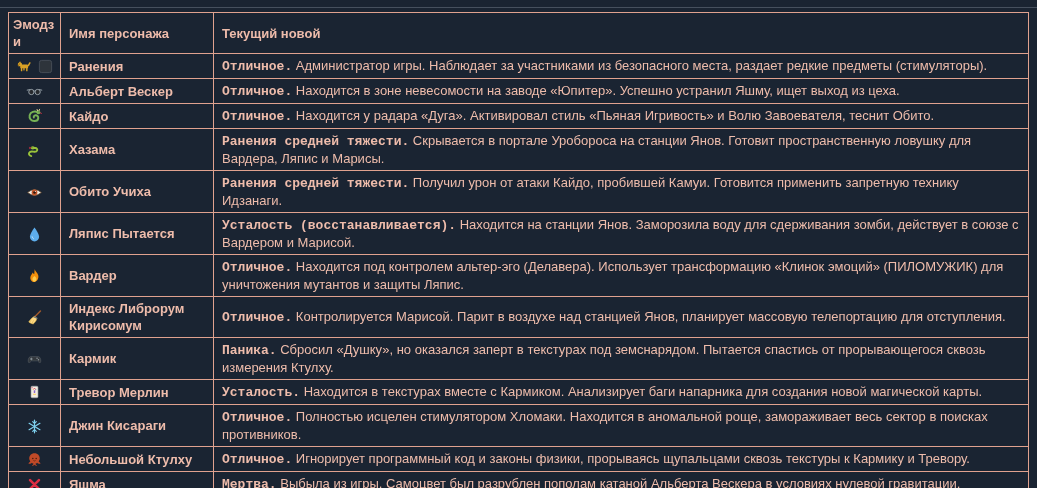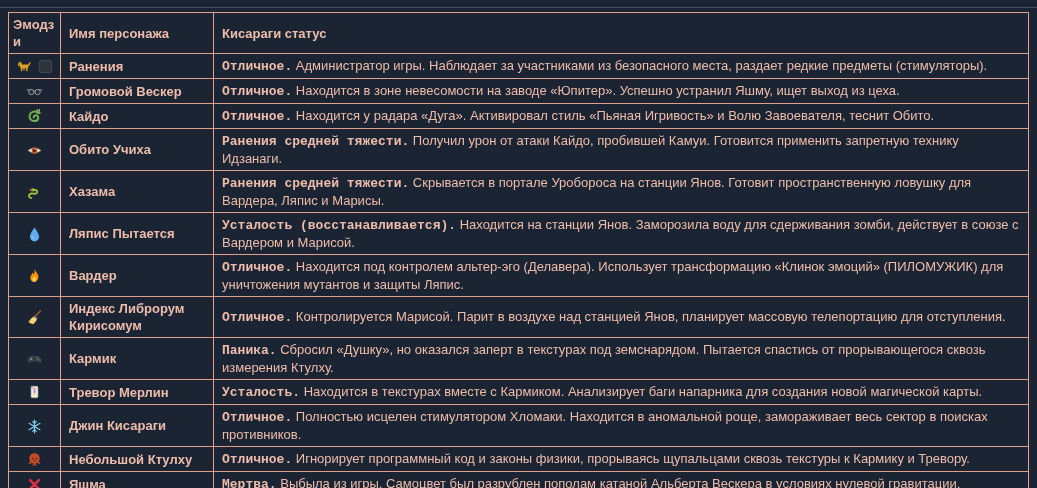--- a/index.html
+++ b/index.html
@@ -60,21 +60,21 @@
 <table class="status-table">
   <colgroup>
     <col style="width:52px">
     <col style="width:153px">
     <col style="width:815px">
   </colgroup>
   <thead>
     <tr>
       <th class="emoji-head">Эмодзи</th>
       <th>Имя персонажа</th>
-      <th>Кисараги статус</th>
+      <th>Текущий новой</th>
     </tr>
   </thead>
   <tbody>
       <tr>
         <td class="emoji-cell"><span class="icon"><svg width="17" height="17" viewBox="0 0 20 20" xmlns="http://www.w3.org/2000/svg">
               <g fill="#d9a125">
                 <polygon points="3,6.2 4.8,3.9 5.9,6.1"></polygon>
                 <rect x="2.2" y="5.6" width="4.8" height="4.2" rx="1.4"></rect>
                 <rect x="5" y="7.6" width="9.2" height="4.6" rx="1.4"></rect>
                 <rect x="5.7" y="11.2" width="1.7" height="4.3" rx="0.6"></rect>
@@ -90,53 +90,53 @@
         <td class="name-cell">Ранения</td>
         <td class="status-cell"><b class="status-lead">Отличное.</b><span> Администратор игры. Наблюдает за участниками из безопасного места, раздает редкие предметы (стимуляторы).</span></td>
       </tr>
       <tr>
         <td class="emoji-cell"><span class="icon"><svg width="17" height="17" viewBox="0 0 20 20" xmlns="http://www.w3.org/2000/svg">
               <path d="M1.4 8.4 L4.2 7.8 M18.6 8.4 L15.8 7.8" stroke="#9aa5ad" stroke-width="1.1" fill="none" stroke-linecap="round"></path>
               <circle cx="6.3" cy="10.6" r="3.1" fill="#26292d" stroke="#9aa5ad" stroke-width="1.1"></circle>
               <circle cx="13.7" cy="10.6" r="3.1" fill="#26292d" stroke="#9aa5ad" stroke-width="1.1"></circle>
               <path d="M9.2 9.9 Q10 9 10.8 9.9" stroke="#9aa5ad" stroke-width="1.1" fill="none"></path>
             </svg></span></td>
-        <td class="name-cell">Громовой Вескер</td>
+        <td class="name-cell">Альберт Вескер</td>
         <td class="status-cell"><b class="status-lead">Отличное.</b><span> Находится в зоне невесомости на заводе «Юпитер». Успешно устранил Яшму, ищет выход из цеха.</span></td>
       </tr>
       <tr>
         <td class="emoji-cell"><span class="icon"><svg width="17" height="17" viewBox="0 0 20 20" xmlns="http://www.w3.org/2000/svg">
               <path d="M14.2 5.2 C10 2.8 5.1 4.8 4.3 8.6 C3.5 12.3 6.2 15.3 9.7 15.4 C12.3 15.5 14.2 13.9 14.4 11.9 C14.6 9.9 13 8.4 11.2 8.6 C9.7 8.8 8.8 10 9.2 11.2" stroke="#77b255" stroke-width="2.3" fill="none" stroke-linecap="round"></path>
               <circle cx="14.6" cy="5" r="2.3" fill="#77b255"></circle>
               <path d="M13.6 3.2 L13 1.6 M15.4 3 L16 1.5" stroke="#e8d9a0" stroke-width="1" stroke-linecap="round"></path>
               <circle cx="15.3" cy="4.5" r="0.55" fill="#27331c"></circle>
               <path d="M16.7 5.8 L18.3 6.4" stroke="#dd2e44" stroke-width="0.9" stroke-linecap="round"></path>
             </svg></span></td>
         <td class="name-cell">Кайдо</td>
         <td class="status-cell"><b class="status-lead">Отличное.</b><span> Находится у радара «Дуга». Активировал стиль «Пьяная Игривость» и Волю Завоевателя, теснит Обито.</span></td>
       </tr>
       <tr>
         <td class="emoji-cell"><span class="icon"><svg width="17" height="17" viewBox="0 0 20 20" xmlns="http://www.w3.org/2000/svg">
+              <path d="M6.2 16.6 C3.9 16.2 3 14.3 3.7 12.8 C4.5 11.2 6.5 10.9 8.6 11.3 C10.7 11.7 12.5 11.5 13.1 10 C13.7 8.5 12.6 7.2 10.9 7.1 L9.4 7.1" stroke="#9ac43a" stroke-width="2.2" fill="none" stroke-linecap="round"></path>
+              <ellipse cx="8" cy="6.9" rx="2.5" ry="1.9" fill="#9ac43a"></ellipse>
+              <circle cx="7" cy="6.3" r="0.55" fill="#243012"></circle>
+              <path d="M5.6 6.9 L3.9 6.3 M5.6 7 L4 7.8" stroke="#dd2e44" stroke-width="0.8" stroke-linecap="round"></path>
+            </svg></span></td>
+        <td class="name-cell">Хазама</td>
+        <td class="status-cell"><b class="status-lead">Ранения средней тяжести.</b><span> Скрывается в портале Уробороса на станции Янов. Готовит пространственную ловушку для Вардера, Ляпис и Марисы.</span></td>
+      </tr>
+      <tr>
+        <td class="emoji-cell"><span class="icon"><svg width="17" height="17" viewBox="0 0 20 20" xmlns="http://www.w3.org/2000/svg">
               <path d="M1.8 10 Q10 3.2 18.2 10 Q10 16.8 1.8 10 Z" fill="#f5f0e6" stroke="#53381f" stroke-width="0.9"></path>
               <circle cx="10" cy="10" r="3.4" fill="#c2562a"></circle>
               <circle cx="10" cy="10" r="1.5" fill="#2a160d"></circle>
               <circle cx="11" cy="8.9" r="0.6" fill="#ffffff"></circle>
             </svg></span></td>
         <td class="name-cell">Обито Учиха</td>
         <td class="status-cell"><b class="status-lead">Ранения средней тяжести.</b><span> Получил урон от атаки Кайдо, пробившей Камуи. Готовится применить запретную технику Идзанаги.</span></td>
-      </tr>
-      <tr>
-        <td class="emoji-cell"><span class="icon"><svg width="17" height="17" viewBox="0 0 20 20" xmlns="http://www.w3.org/2000/svg">
-              <path d="M6.2 16.6 C3.9 16.2 3 14.3 3.7 12.8 C4.5 11.2 6.5 10.9 8.6 11.3 C10.7 11.7 12.5 11.5 13.1 10 C13.7 8.5 12.6 7.2 10.9 7.1 L9.4 7.1" stroke="#9ac43a" stroke-width="2.2" fill="none" stroke-linecap="round"></path>
-              <ellipse cx="8" cy="6.9" rx="2.5" ry="1.9" fill="#9ac43a"></ellipse>
-              <circle cx="7" cy="6.3" r="0.55" fill="#243012"></circle>
-              <path d="M5.6 6.9 L3.9 6.3 M5.6 7 L4 7.8" stroke="#dd2e44" stroke-width="0.8" stroke-linecap="round"></path>
-            </svg></span></td>
-        <td class="name-cell">Хазама</td>
-        <td class="status-cell"><b class="status-lead">Ранения средней тяжести.</b><span> Скрывается в портале Уробороса на станции Янов. Готовит пространственную ловушку для Вардера, Ляпис и Марисы.</span></td>
       </tr>
       <tr>
         <td class="emoji-cell"><span class="icon"><svg width="17" height="17" viewBox="0 0 20 20" xmlns="http://www.w3.org/2000/svg">
               <path d="M10 1.8 C10 1.8 4.6 9 4.6 12.7 A5.4 5.4 0 0 0 15.4 12.7 C15.4 9 10 1.8 10 1.8 Z" fill="#5dadec"></path>
               <path d="M7.2 12.6 A2.9 2.9 0 0 0 9 15.2" stroke="#bfe2fa" stroke-width="1" fill="none" stroke-linecap="round"></path>
             </svg></span></td>
         <td class="name-cell">Ляпис Пытается</td>
         <td class="status-cell"><b class="status-lead">Усталость (восстанавливается).</b><span> Находится на станции Янов. Заморозила воду для сдерживания зомби, действует в союзе с Вардером и Марисой.</span></td>
       </tr>
       <tr>

